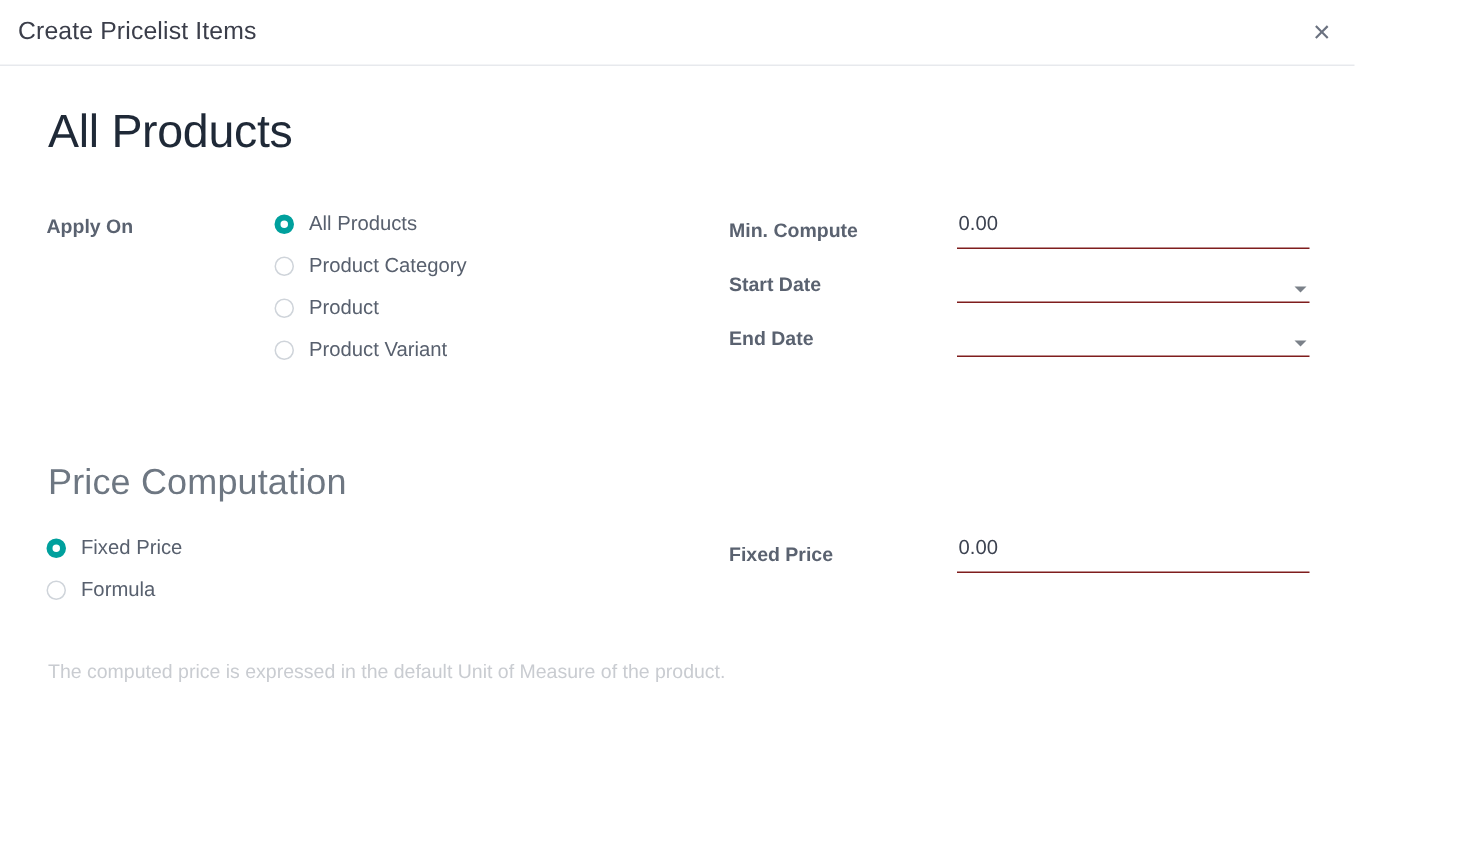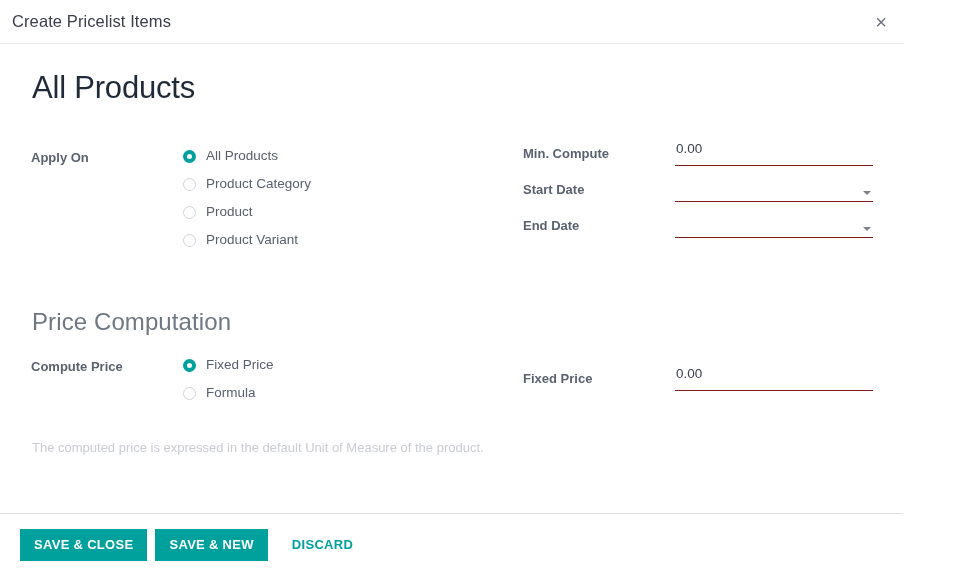--- a/index.html
+++ b/index.html
@@ -63,22 +63,21 @@
   .record-title {
     font-size: 31px;
     font-weight: 400;
     color: #1f2937;
     margin: 0 0 34px 1px;
     letter-spacing: -0.2px;
   }
 
   .form-grid {
     display: flex;
-    align-items: flex-end;
-    gap: 37px;
+    align-items: flex-start;
   }
   .col-left {
     width: 455px;
     flex: 0 0 455px;
   }
   .col-right {
     flex: 1;
   }
 
   .field-row {
@@ -296,21 +295,20 @@
       </div>
     </div>
 
     <div class="section">
       <h2 class="section-heading">Price Computation</h2>
 
       <div class="form-grid">
 
         <div class="col-left">
           <div class="field-row">
-            <div class="field-label">Compute Price</div>
             <div class="radio-group">
 
               <label class="radio-item checked">
                 <span class="radio-mark"></span>
                 <span class="radio-label">Fixed Price</span>
               </label>
 
 
               <label class="radio-item">
                 <span class="radio-mark"></span>
@@ -330,19 +328,14 @@
           </div>
         </div>
 
       </div>
 
       <div class="helper-text">The computed price is expressed in the default Unit of Measure of the product.</div>
     </div>
 
   </div>
 
-  <div class="modal-footer">
-    <button class="btn btn-primary">SAVE &amp; CLOSE</button>
-    <button class="btn btn-primary">SAVE &amp; NEW</button>
-    <button class="btn btn-link">DISCARD</button>
-  </div>
 
 </div>
 
 </body></html>

